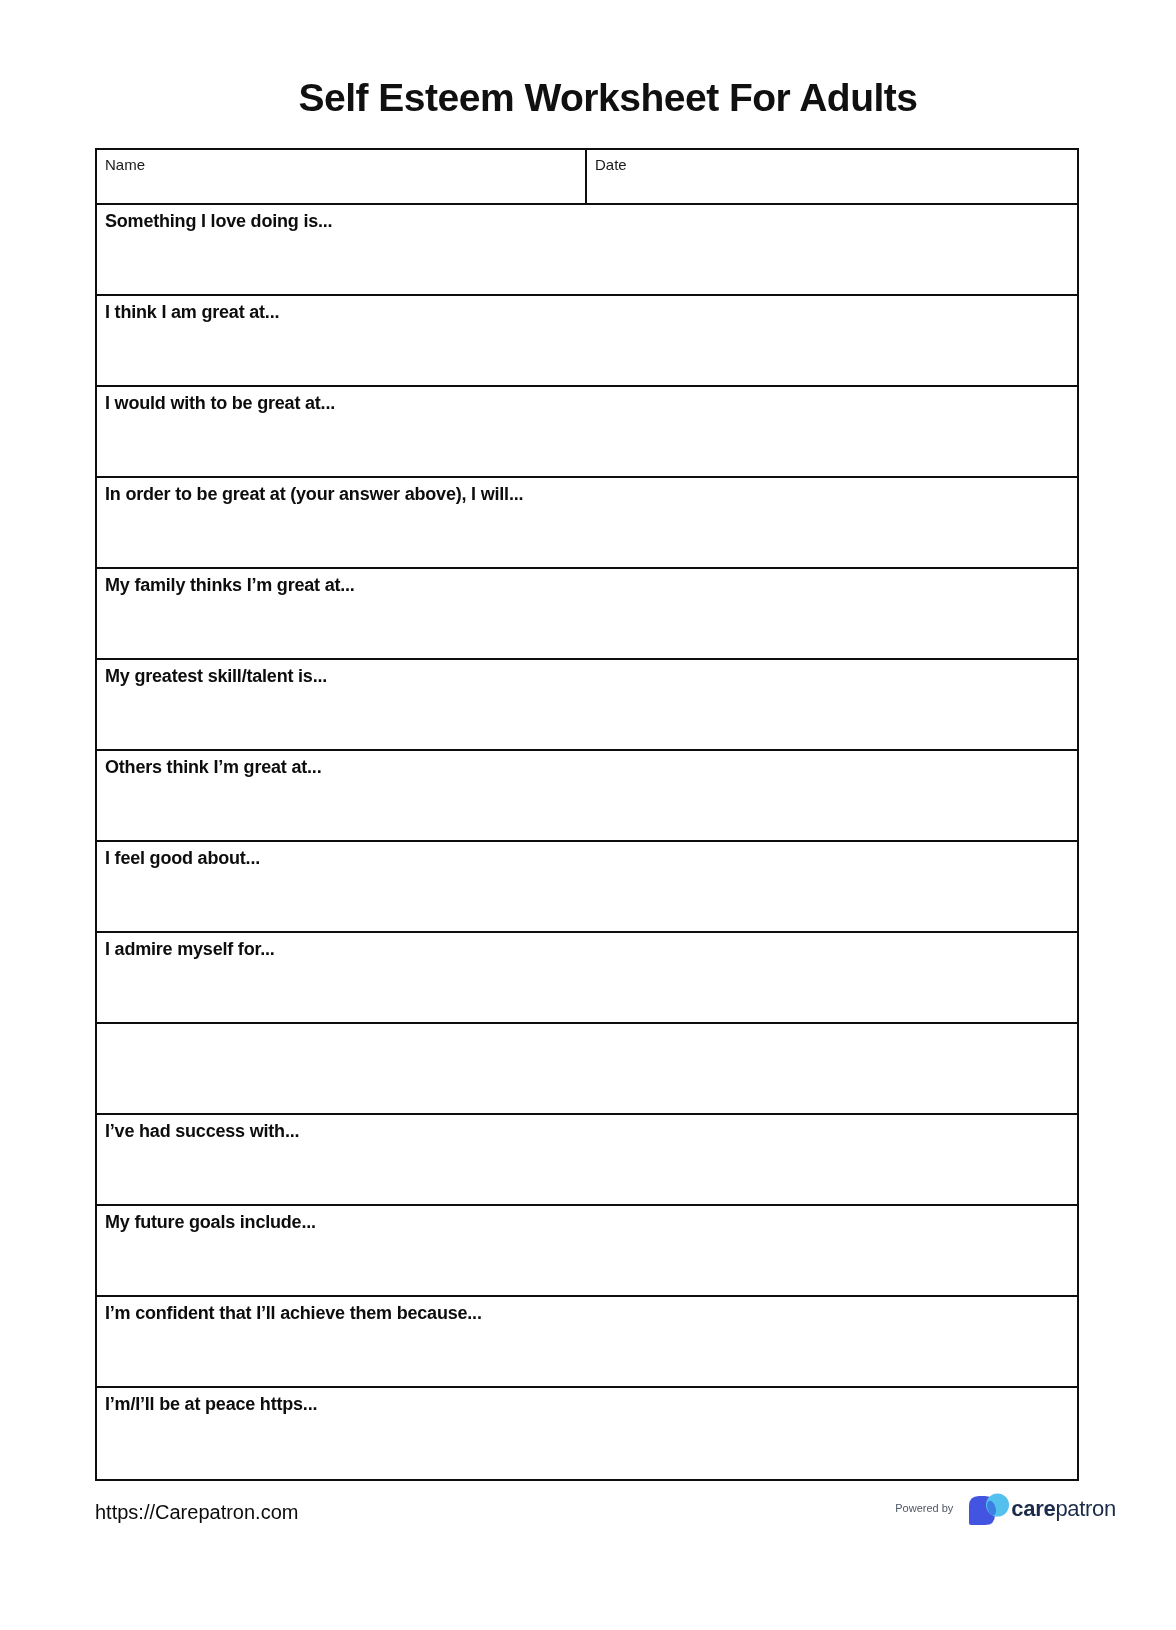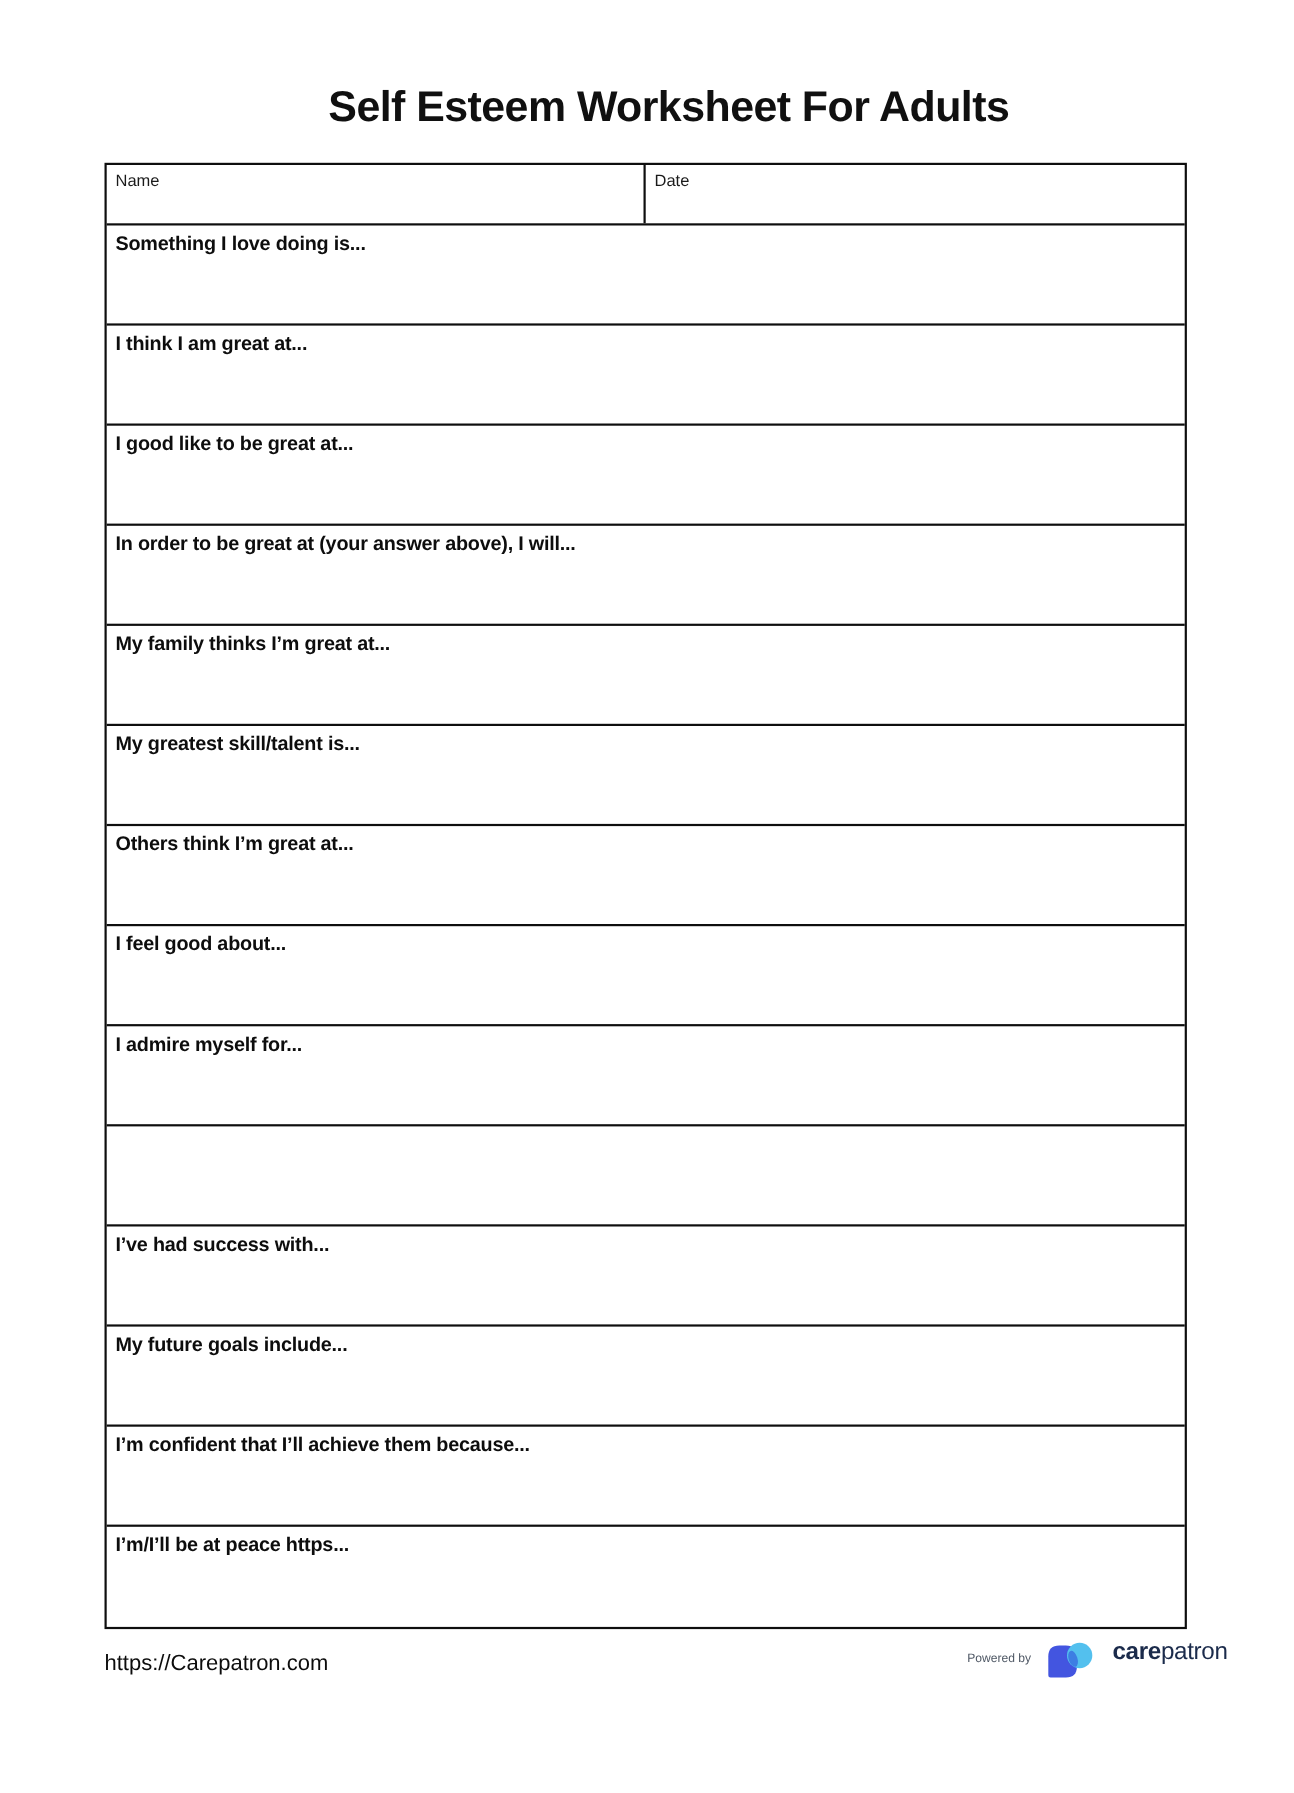--- a/index.html
+++ b/index.html
@@ -84,22 +84,22 @@
     align-items: center;
     gap: 12px;
   }
   .powered-label {
     font-size: 11px;
     color: #4f5865;
     padding-bottom: 2px;
   }
   .brand-wrap {
     display: flex;
-    align-items: flex-start;
-    gap: 16px;
+    align-items: center;
+    gap: 0;
   }
   .logo-mark { display: block; }
   .logo-overlap { }
   .brand-text {
     font-size: 22px;
     color: #1b2b4b;
     letter-spacing: -0.3px;
     white-space: nowrap;
   }
   .brand-text .b { font-weight: 700; }
@@ -127,21 +127,21 @@
 
     <div class="prow">
       <div class="plabel">Something I love doing is...</div>
       <div class="pblank"></div>
     </div>
     <div class="prow">
       <div class="plabel">I think I am great at...</div>
       <div class="pblank"></div>
     </div>
     <div class="prow">
-      <div class="plabel">I good like to be great at...</div>
+      <div class="plabel">I would with to be great at...</div>
       <div class="pblank"></div>
     </div>
     <div class="prow">
       <div class="plabel">In order to be great at (your answer above), I will...</div>
       <div class="pblank"></div>
     </div>
     <div class="prow">
       <div class="plabel">My family thinks I’m great at...</div>
       <div class="pblank"></div>
     </div>

